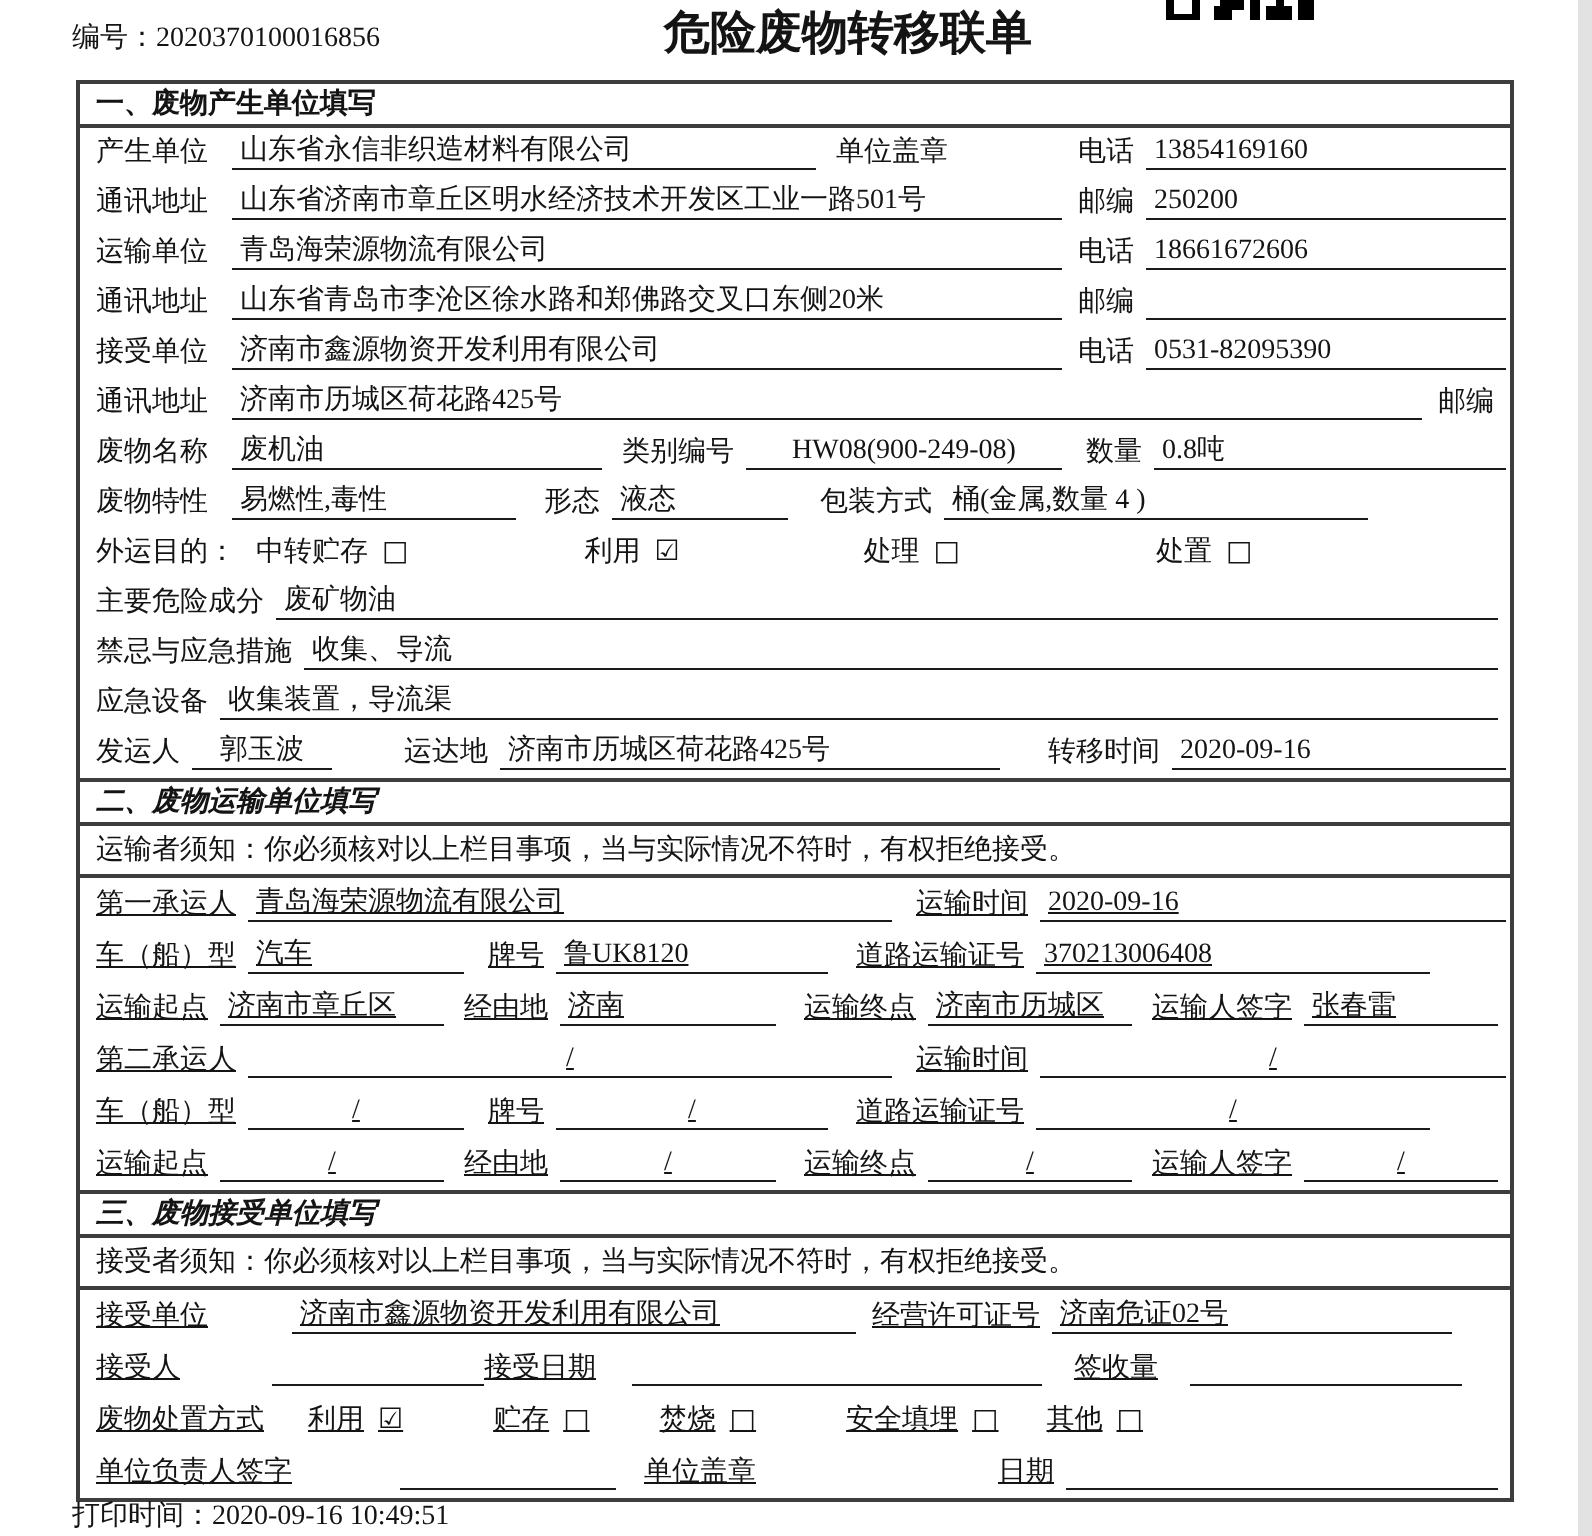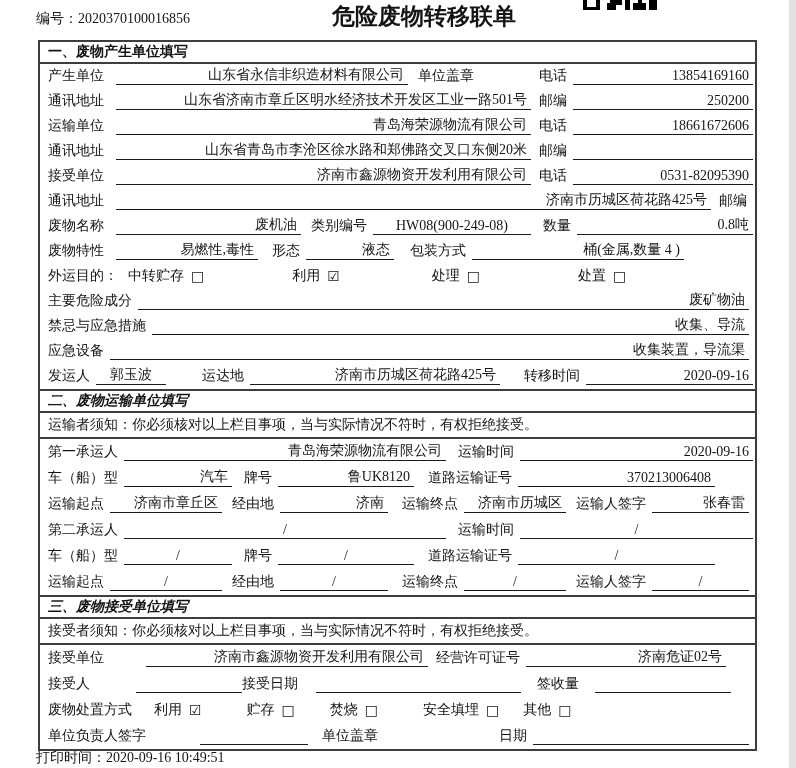--- a/index.html
+++ b/index.html
@@ -23,24 +23,24 @@
   }
   .sec-h.bt { border-top:2px solid #3d3d3d; height:24px;font-style:italic; }
   .notice {
     height:26px; display:flex; align-items:center; padding:0 8px;
     border-bottom:2px solid #3d3d3d; box-sizing:border-box; white-space:nowrap;
   }
   .row {
     display:flex; align-items:flex-end; height:25px; padding:0 2px 4px 8px;
     box-sizing:border-box; white-space:nowrap;
   }
-  .row.h26 { height:26px; }
+  .row.h26 { height:26px;text-decoration:underline; }
   .lbl { flex:0 0 auto; margin-right:6px; }
   .w62 { display:inline-block; width:62px; }
-  .u { border-bottom:1px solid #1a1a1a; padding:0 4px; min-height:17px; box-sizing:border-box; flex:0 0 auto;text-align:right; }
+  .u { border-bottom:1px solid #1a1a1a; padding:0 4px; min-height:17px; box-sizing:border-box; flex:0 0 auto; }
   .uf { flex:1 1 auto; }
   .c { text-align:center; }
   .sp { flex:1 1 auto; }
   .opt { display:inline-flex; align-items:flex-end; }
   .cb { font-family:"DejaVu Sans",sans-serif; font-size:14px; margin-left:7px; line-height:17px; }
   .ftr { position:absolute; left:36px; top:749px; white-space:nowrap; }
 </style>
 </head>
 <body>
 

